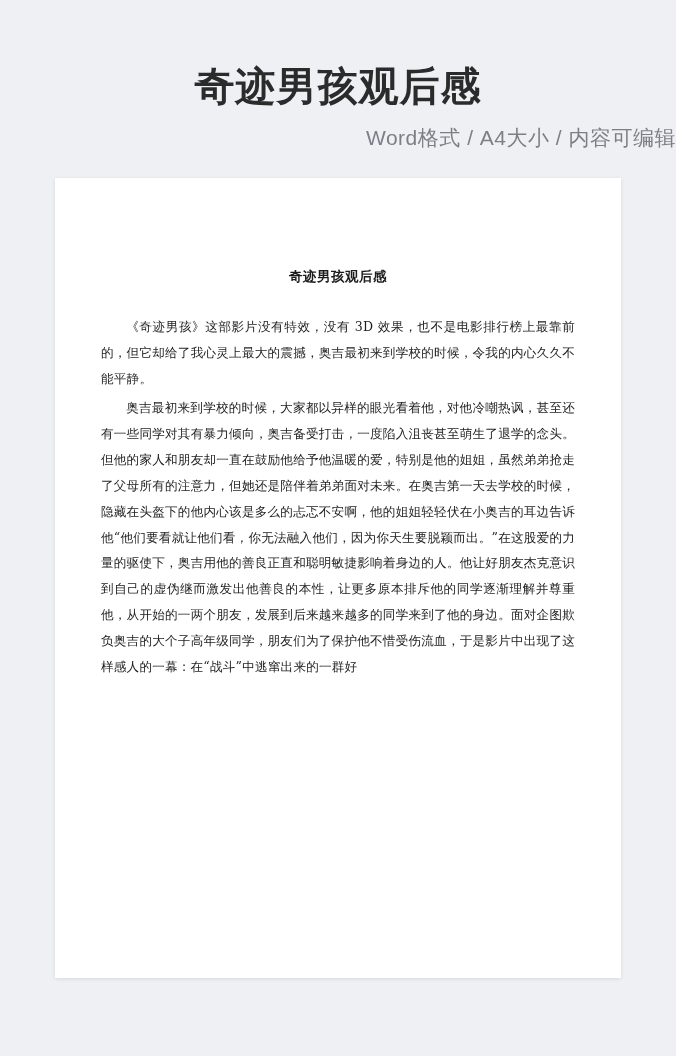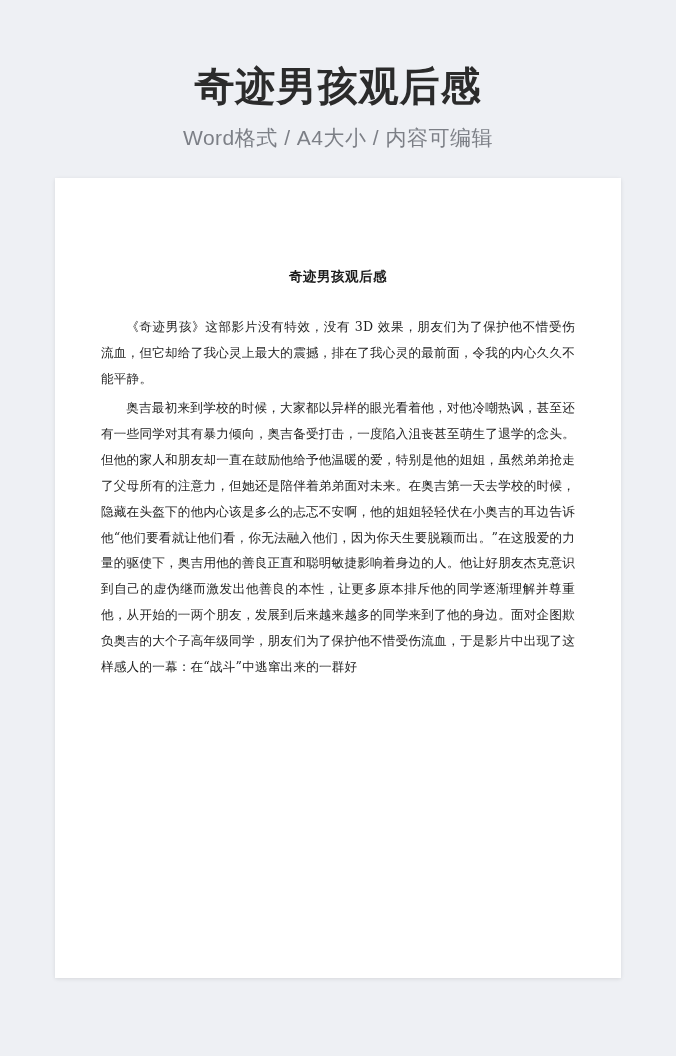--- a/index.html
+++ b/index.html
@@ -31,20 +31,21 @@
     letter-spacing: 1px;
     line-height: 1.2;
     margin: 0;
   }
   .doc-subtitle {
     font-family: "Liberation Sans", sans-serif;
     font-size: 21px;
     color: #7c7f86;
     margin-top: 14px;
     letter-spacing: 0.5px;
+    text-align: right;
   }
   .paper {
     position: absolute;
     left: 55px;
     top: 178px;
     width: 566px;
     height: 800px;
     background: #ffffff;
     box-shadow: 0 1px 4px rgba(0,0,0,0.10);
     box-sizing: border-box;
@@ -78,17 +79,17 @@
 
 <div class="page-wrap">
 
   <div class="header">
     <div class="doc-title">奇迹男孩观后感</div>
     <div class="doc-subtitle">Word格式 / A4大小 / 内容可编辑</div>
   </div>
 
   <div class="paper">
     <div class="paper-title">奇迹男孩观后感</div>
-    <p class="para">《奇迹男孩》这部影片没有特效，没有 3D 效果，朋友们为了保护他不惜受伤流血，但它却给了我心灵上最大的震撼，排在了我心灵的最前面，令我的内心久久不能平静。</p>
+    <p class="para">《奇迹男孩》这部影片没有特效，没有 3D 效果，也不是电影排行榜上最靠前的，但它却给了我心灵上最大的震撼，奥吉最初来到学校的时候，令我的内心久久不能平静。</p>
     <p class="para">奥吉最初来到学校的时候，大家都以异样的眼光看着他，对他冷嘲热讽，甚至还有一些同学对其有暴力倾向，奥吉备受打击，一度陷入沮丧甚至萌生了退学的念头。但他的家人和朋友却一直在鼓励他给予他温暖的爱，特别是他的姐姐，虽然弟弟抢走了父母所有的注意力，但她还是陪伴着弟弟面对未来。在奥吉第一天去学校的时候，隐藏在头盔下的他内心该是多么的忐忑不安啊，他的姐姐轻轻伏在小奥吉的耳边告诉他“他们要看就让他们看，你无法融入他们，因为你天生要脱颖而出。”在这股爱的力量的驱使下，奥吉用他的善良正直和聪明敏捷影响着身边的人。他让好朋友杰克意识到自己的虚伪继而激发出他善良的本性，让更多原本排斥他的同学逐渐理解并尊重他，从开始的一两个朋友，发展到后来越来越多的同学来到了他的身边。面对企图欺负奥吉的大个子高年级同学，朋友们为了保护他不惜受伤流血，于是影片中出现了这样感人的一幕：在“战斗”中逃窜出来的一群好</p>
   </div>
 
 </div>
 
 </body></html>

